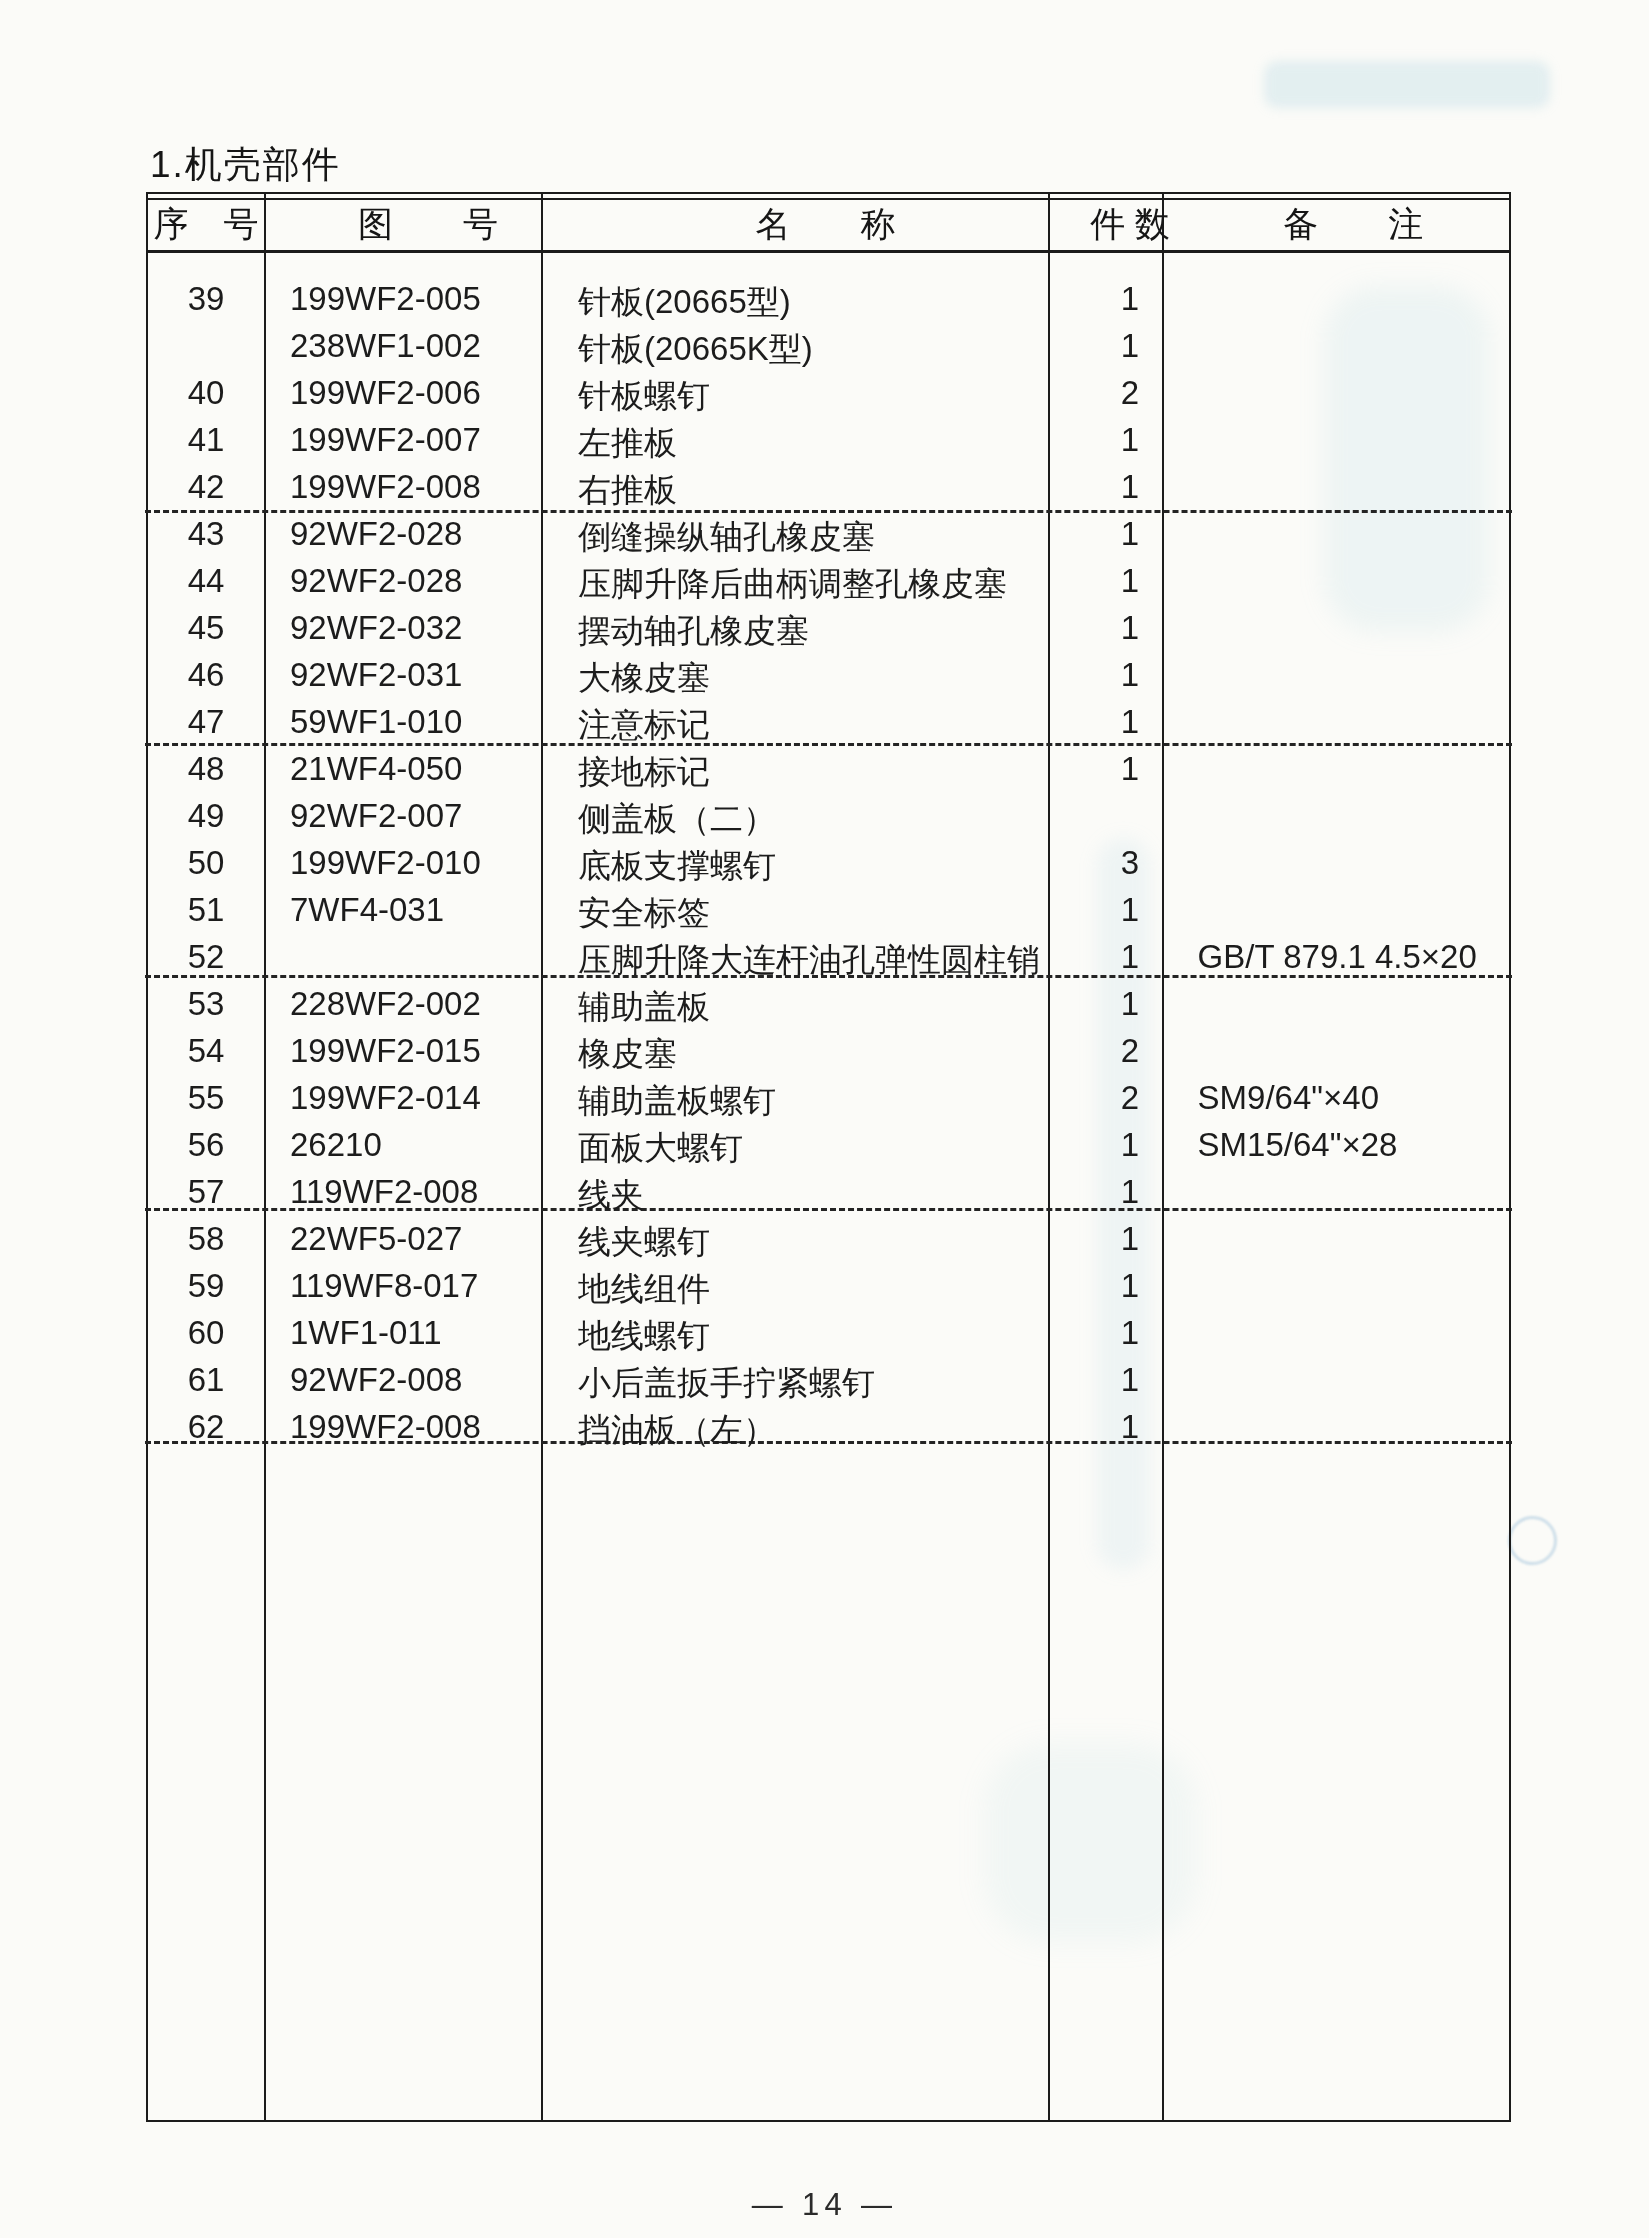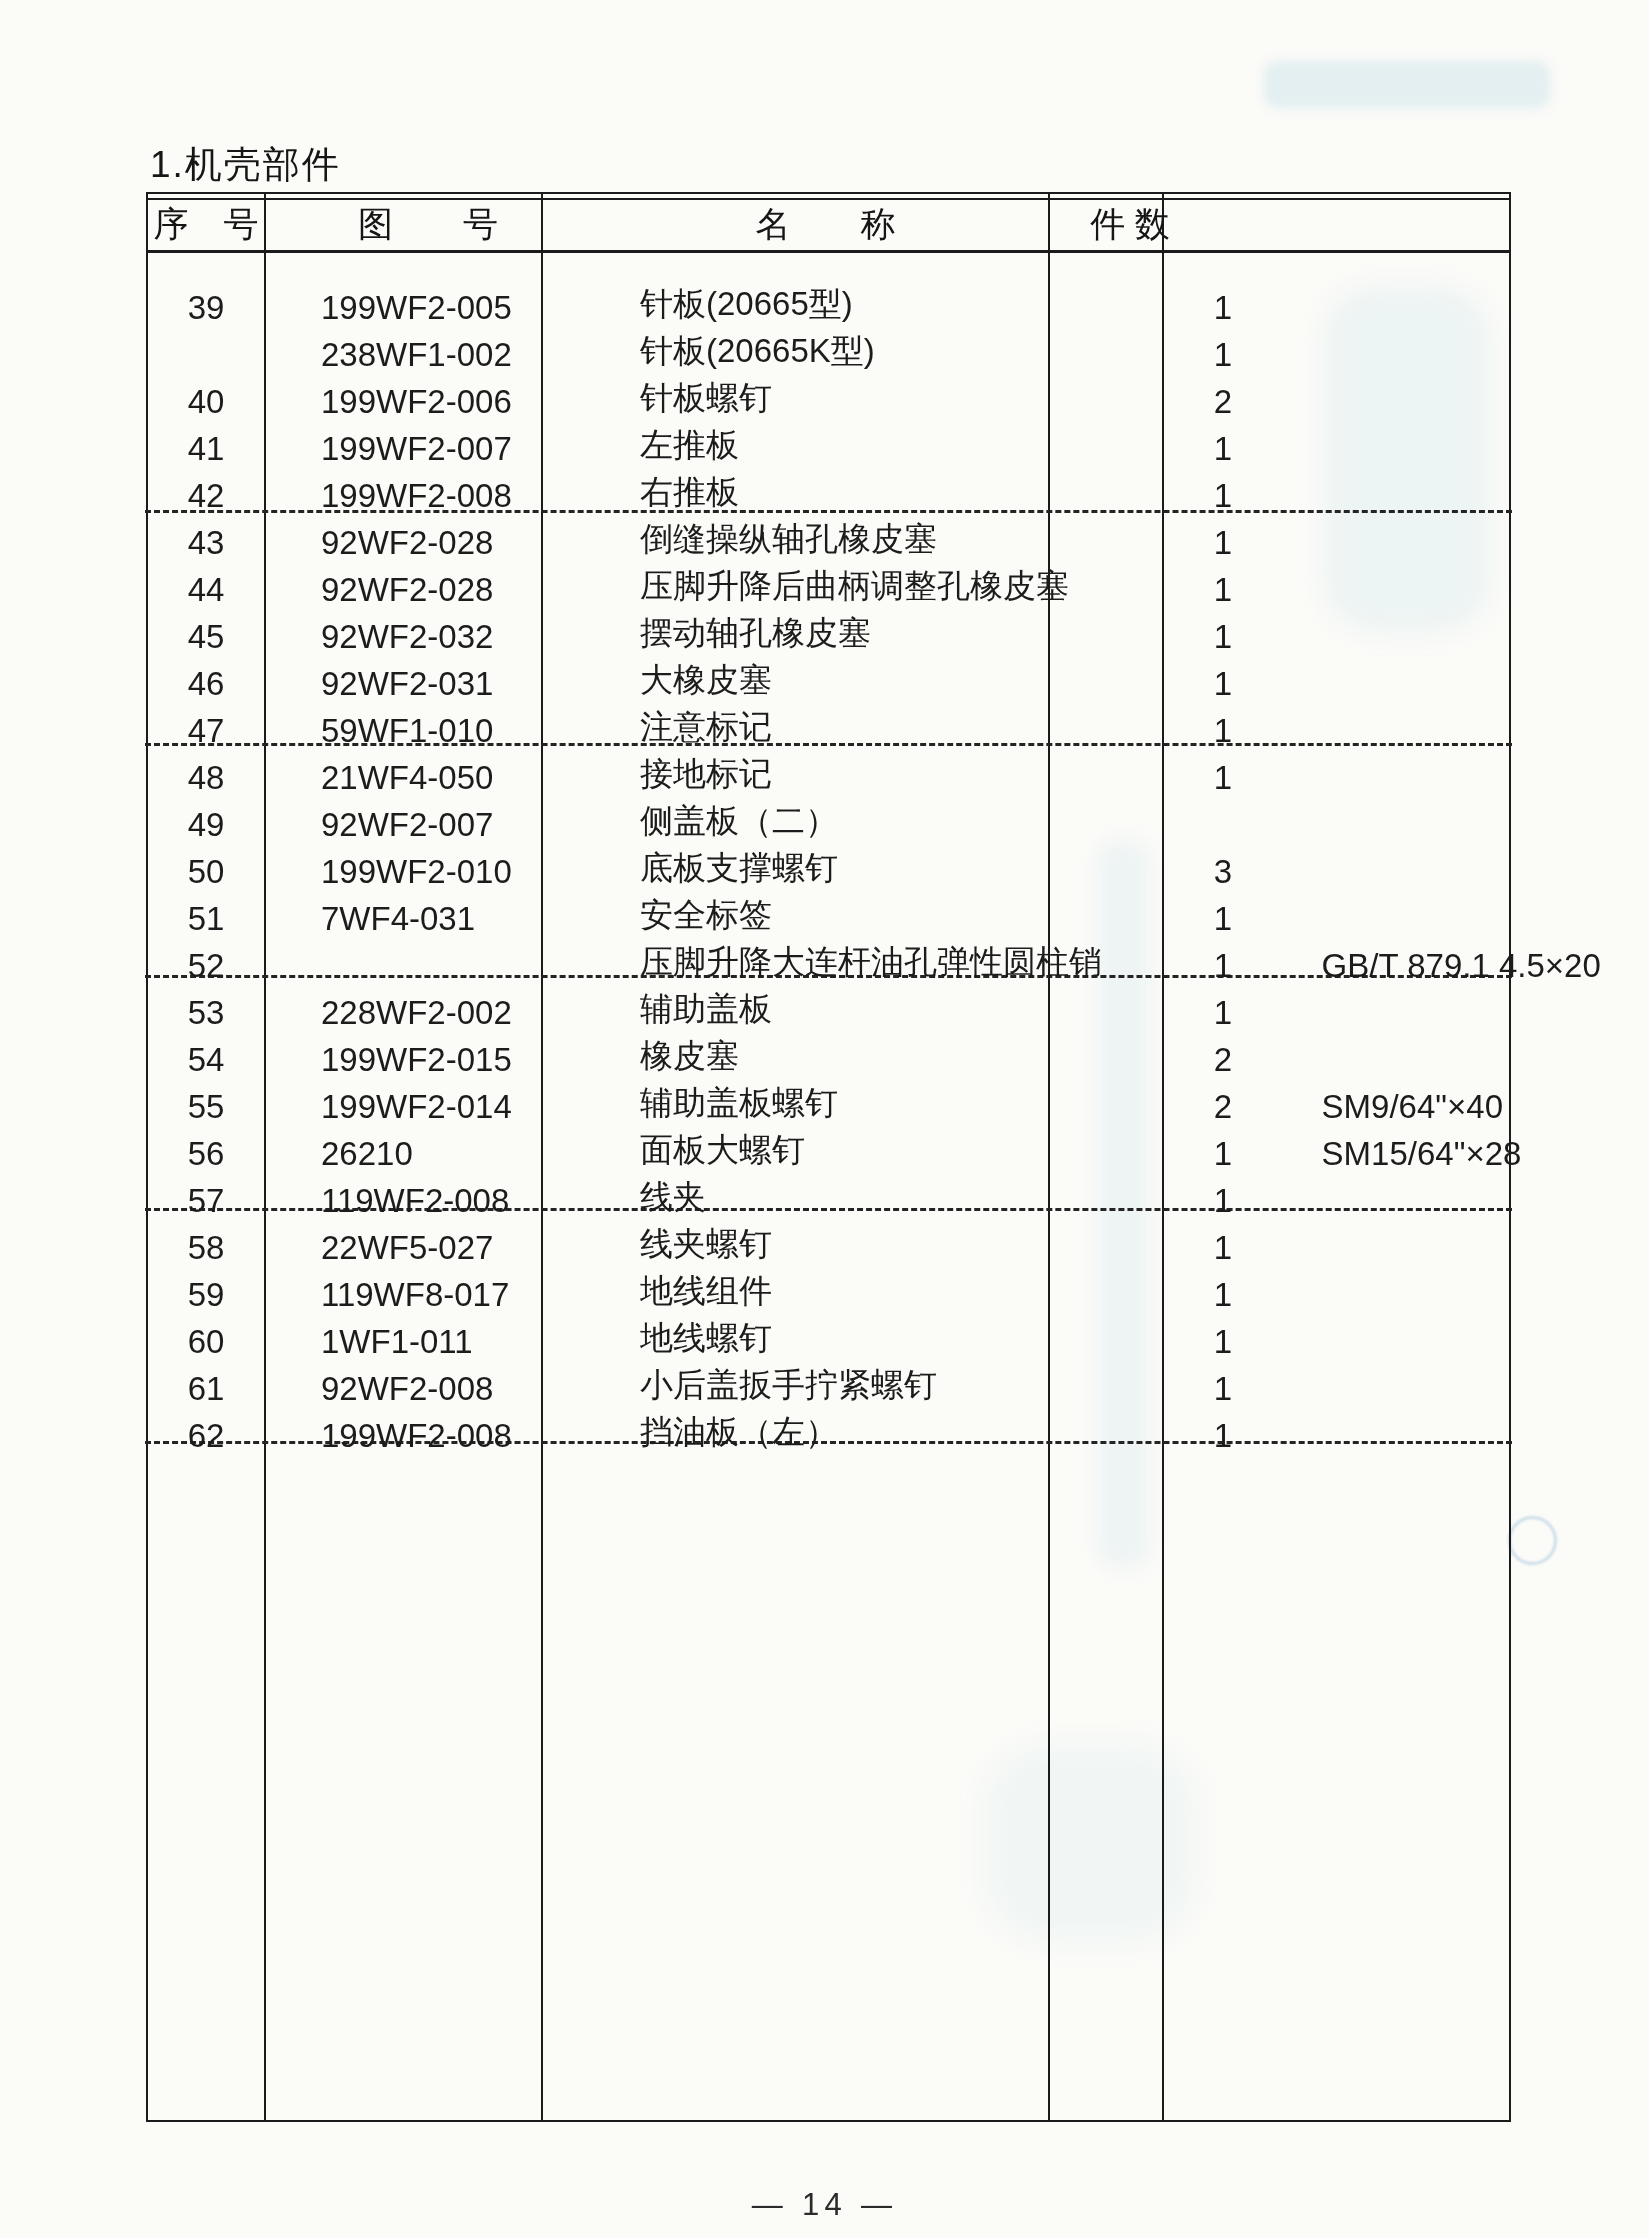--- a/index.html
+++ b/index.html
@@ -25,21 +25,21 @@
   .v1{left:116px}.v2{left:393px}.v3{left:900px}.v4{left:1014px}
   .headline{position:absolute;top:56px;left:0;right:0;height:2.7px;background:#1b1b1b;}
   
   .thead{
     position:absolute;top:6.7px;left:0;right:0;height:49px;
     display:flex;align-items:flex-start;font-size:35px;color:#161616;
   }
   .thead .c{text-align:center;padding:0;}
   
   .rows{position:absolute;top:59px;left:0;right:0;padding-top:27px;}
-  .trow{display:flex;height:47px;align-items:flex-end;font-size:33px;white-space:nowrap;gap:31px;}
+  .trow{display:flex;height:47px;align-items:flex-start;font-size:33px;white-space:nowrap;}
   .c{box-sizing:border-box;flex:0 0 auto;}
   .c.no{width:116px;text-align:center;}
   .c.code{width:277px;padding-left:1px;margin-left:25px;}
   .c.name{width:507px;padding-left:12px;}
   .c.qty{width:114px;text-align:center;}
   .c.remark{flex:1 1 auto;padding-left:10.6px;}
   
   .dash{position:absolute;left:-2.7px;right:-2.7px;height:0;border-top:3.3px dashed #242424;}
   .d1{top:316px}.d2{top:549px}.d3{top:781px}.d4{top:1014px}.d5{top:1247px}
   
@@ -72,20 +72,21 @@
   <div class="vline v2"></div>
   <div class="vline v3"></div>
   <div class="vline v4"></div>
   <div class="headline"></div>
 
   <div class="thead">
     <span class="c no">序　号</span>
     <span class="c code">图　　号</span>
     <span class="c name">名　　称</span>
     <span class="c qty">件 数</span>
+    <span class="c remark">备　　注</span>
   </div>
 
   <div class="dash d1"></div>
   <div class="dash d2"></div>
   <div class="dash d3"></div>
   <div class="dash d4"></div>
   <div class="dash d5"></div>
 
   <div class="rows">
     <div class="trow">

